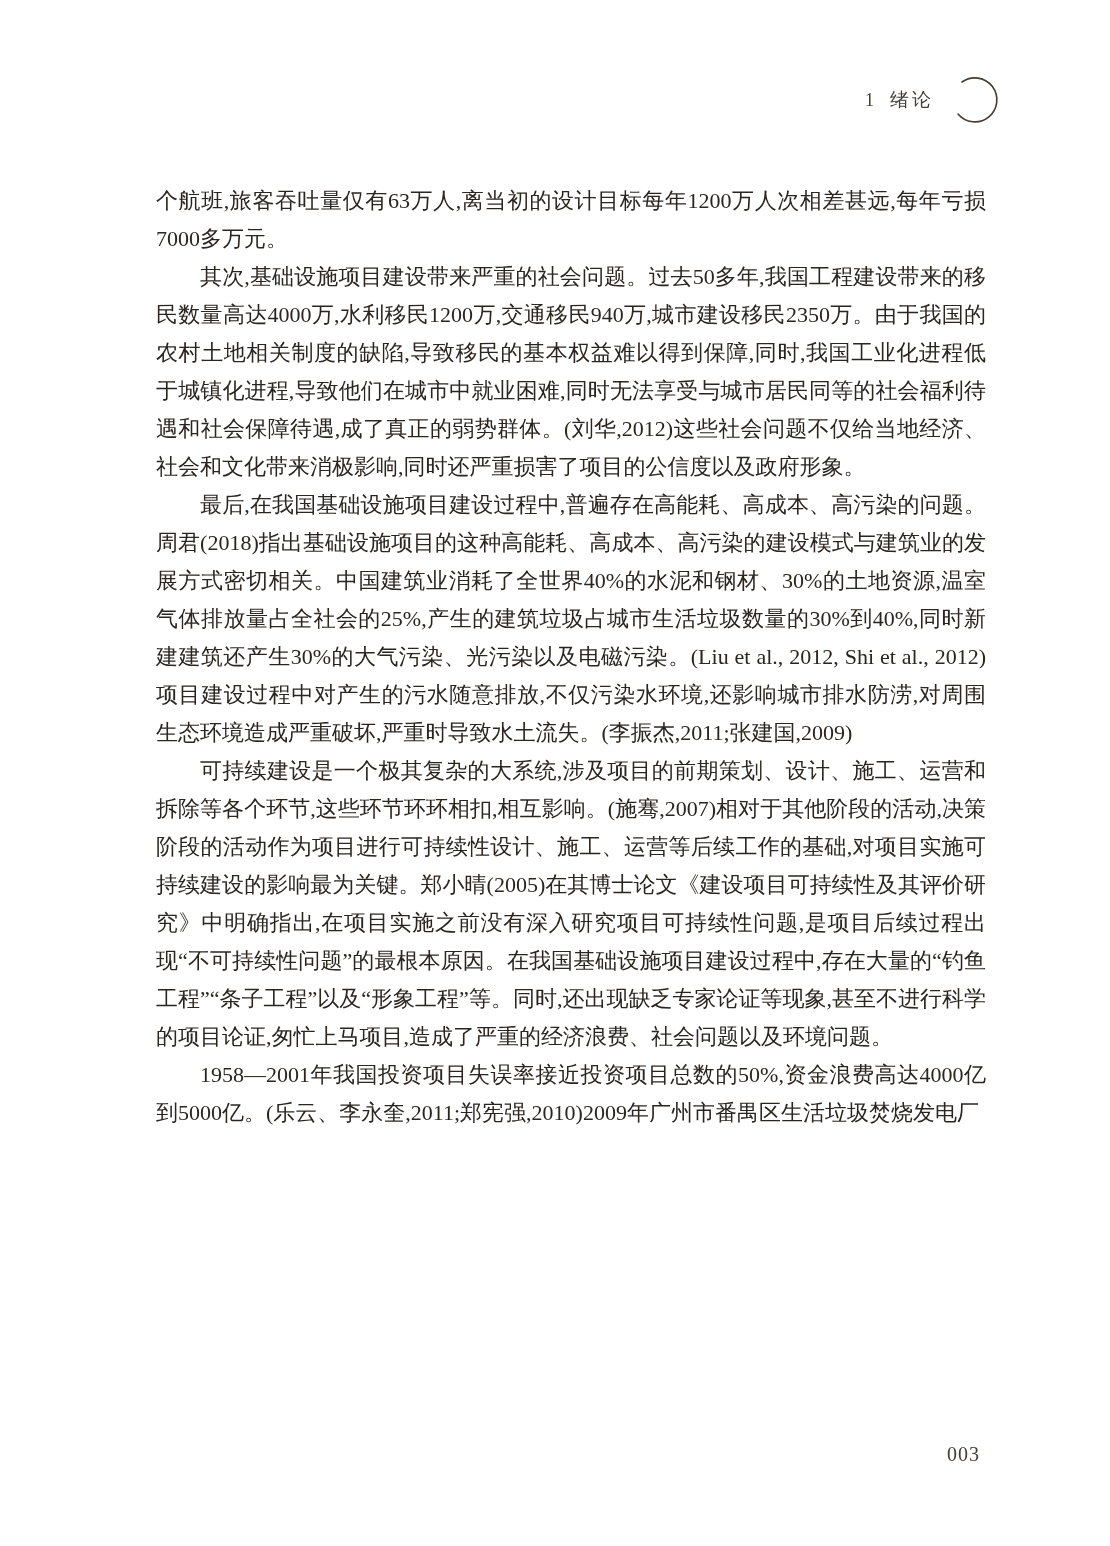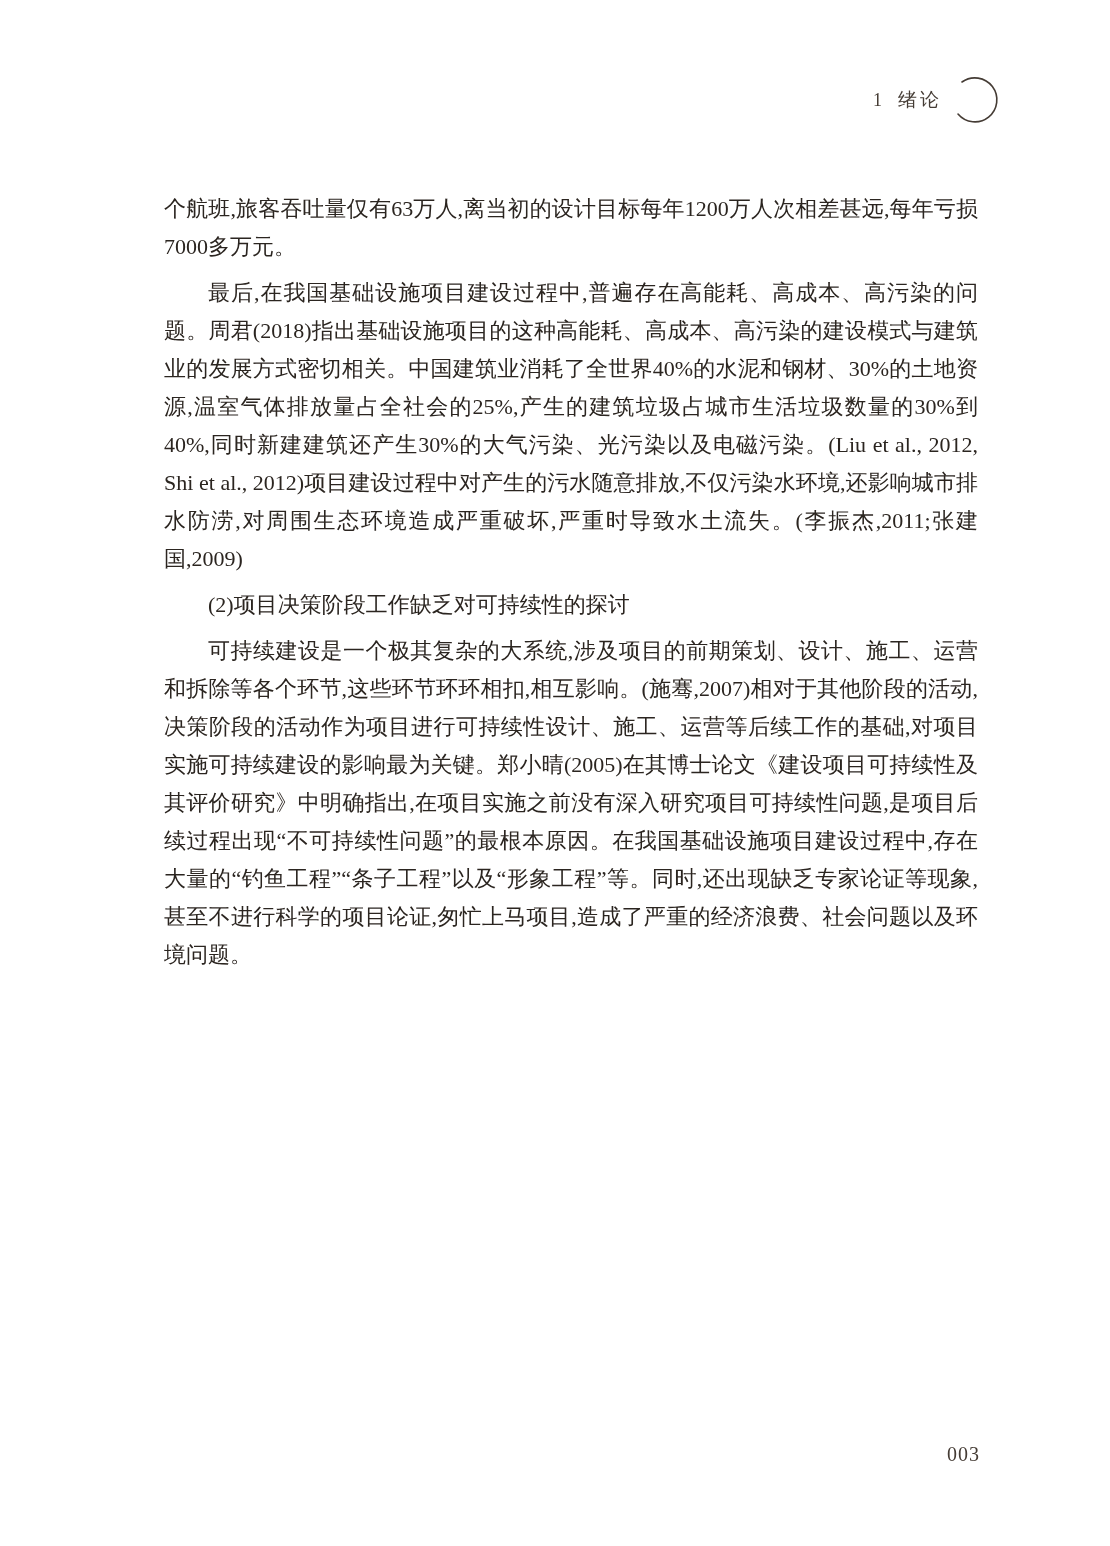--- a/index.html
+++ b/index.html
@@ -25,36 +25,36 @@
     align-items: center;
     color: #453c35;
   }
   .ch-num {
     font-size: 18px;
     margin-right: 16px;
   }
   .ch-title {
     font-size: 19px;
     letter-spacing: 3px;
-    margin-right: 8px;
+    margin-right: 16px;
   }
   .ch-circle {
     display: block;
   }
   .body-text {
     position: absolute;
     left: 156px;
     top: 182px;
     width: 830px;
     font-size: 22px;
     line-height: 38px;
     text-align: justify;
   }
   .body-text p {
-    margin: 8px;
+    margin: 0;
     padding: 0;
     text-indent: 2em;
   }
   .body-text p.no-indent {
     text-indent: 0;
   }
   .page-number {
     position: absolute;
     right: 130px;
     bottom: 80px;
@@ -72,20 +72,21 @@
   <div class="chapter-header">
     <span class="ch-num">1</span>
     <span class="ch-title">绪论</span>
     <svg class="ch-circle" width="50" height="50" viewBox="0 0 50 50" aria-hidden="true">
       <path d="M 12 7 A 22 22 0 1 1 8 39" fill="none" stroke="#453c35" stroke-width="1.6" stroke-linecap="round"></path>
     </svg>
   </div>
 
   <div class="body-text">
     <p class="no-indent">个航班,旅客吞吐量仅有63万人,离当初的设计目标每年1200万人次相差甚远,每年亏损7000多万元。</p>
+    <p>其次,基础设施项目建设带来严重的社会问题。过去50多年,我国工程建设带来的移民数量高达4000万,水利移民1200万,交通移民940万,城市建设移民2350万。由于我国的农村土地相关制度的缺陷,导致移民的基本权益难以得到保障,同时,我国工业化进程低于城镇化进程,导致他们在城市中就业困难,同时无法享受与城市居民同等的社会福利待遇和社会保障待遇,成了真正的弱势群体。(刘华,2012)这些社会问题不仅给当地经济、社会和文化带来消极影响,同时还严重损害了项目的公信度以及政府形象。</p>
     <p>最后,在我国基础设施项目建设过程中,普遍存在高能耗、高成本、高污染的问题。周君(2018)指出基础设施项目的这种高能耗、高成本、高污染的建设模式与建筑业的发展方式密切相关。中国建筑业消耗了全世界40%的水泥和钢材、30%的土地资源,温室气体排放量占全社会的25%,产生的建筑垃圾占城市生活垃圾数量的30%到40%,同时新建建筑还产生30%的大气污染、光污染以及电磁污染。(Liu et al., 2012, Shi et al., 2012)项目建设过程中对产生的污水随意排放,不仅污染水环境,还影响城市排水防涝,对周围生态环境造成严重破坏,严重时导致水土流失。(李振杰,2011;张建国,2009)</p>
-    <p>(2)项目决策阶段工作缺乏对可持续性的探讨</p>
     <p>可持续建设是一个极其复杂的大系统,涉及项目的前期策划、设计、施工、运营和拆除等各个环节,这些环节环环相扣,相互影响。(施骞,2007)相对于其他阶段的活动,决策阶段的活动作为项目进行可持续性设计、施工、运营等后续工作的基础,对项目实施可持续建设的影响最为关键。郑小晴(2005)在其博士论文《建设项目可持续性及其评价研究》中明确指出,在项目实施之前没有深入研究项目可持续性问题,是项目后续过程出现“不可持续性问题”的最根本原因。在我国基础设施项目建设过程中,存在大量的“钓鱼工程”“条子工程”以及“形象工程”等。同时,还出现缺乏专家论证等现象,甚至不进行科学的项目论证,匆忙上马项目,造成了严重的经济浪费、社会问题以及环境问题。</p>
+    <p>1958—2001年我国投资项目失误率接近投资项目总数的50%,资金浪费高达4000亿到5000亿。(乐云、李永奎,2011;郑宪强,2010)2009年广州市番禺区生活垃圾焚烧发电厂</p>
   </div>
 
   <span class="page-number">003</span>
 
 </div>
 
 </body></html>

